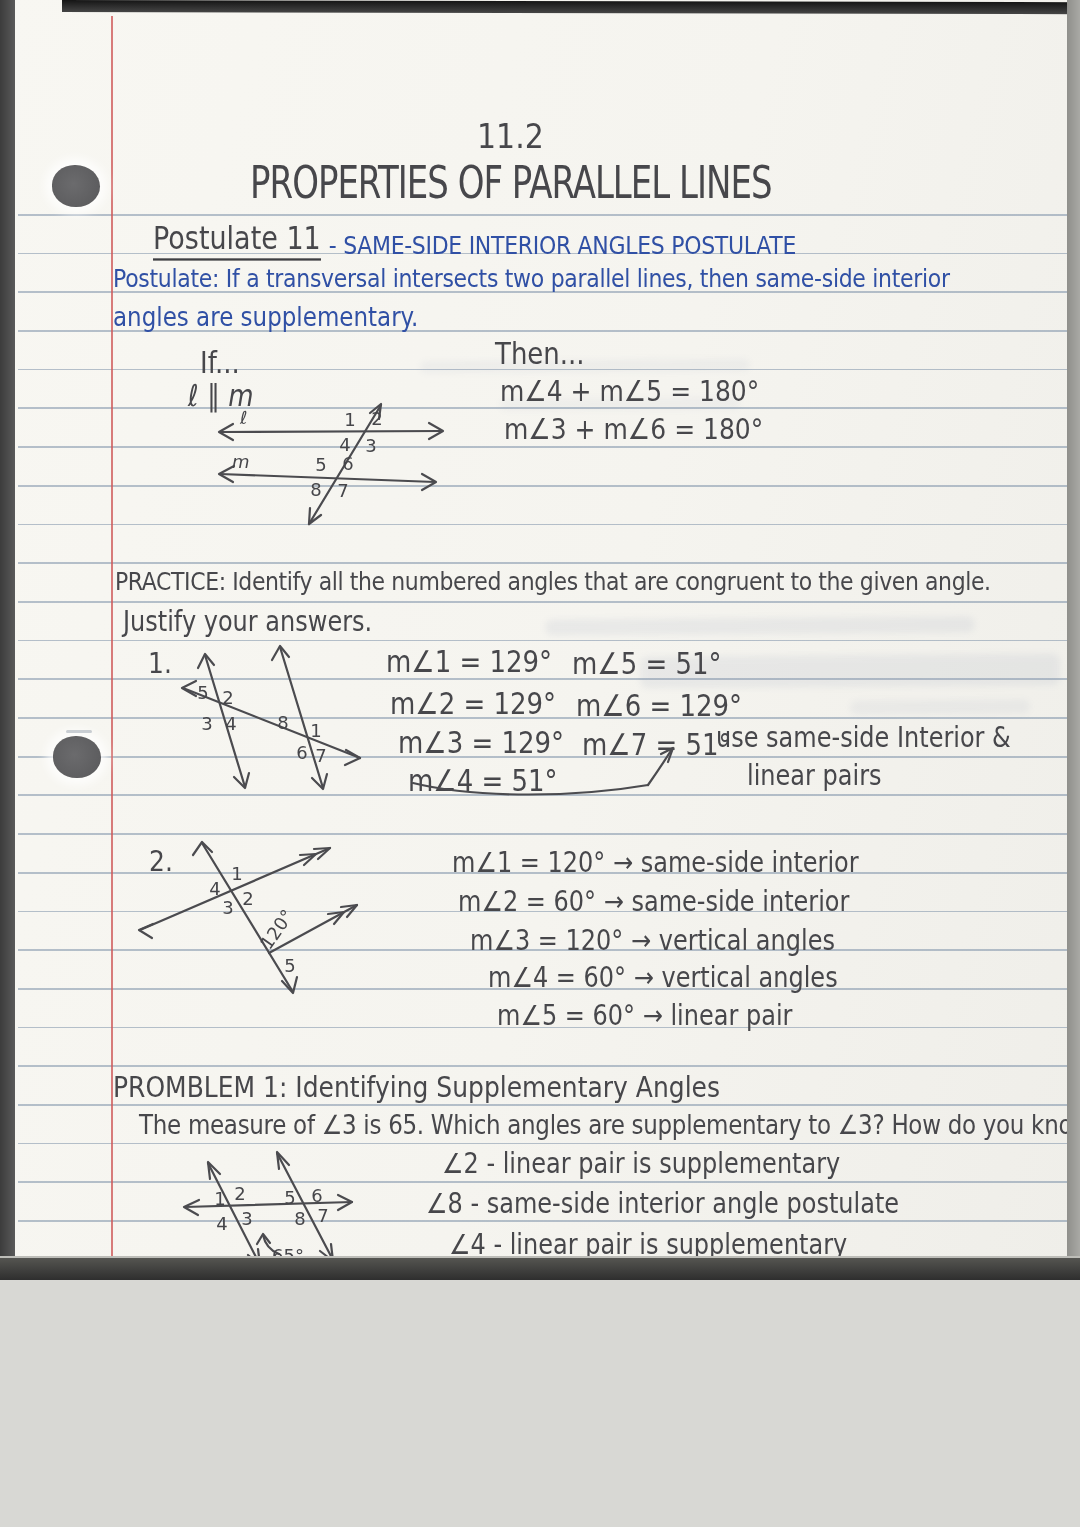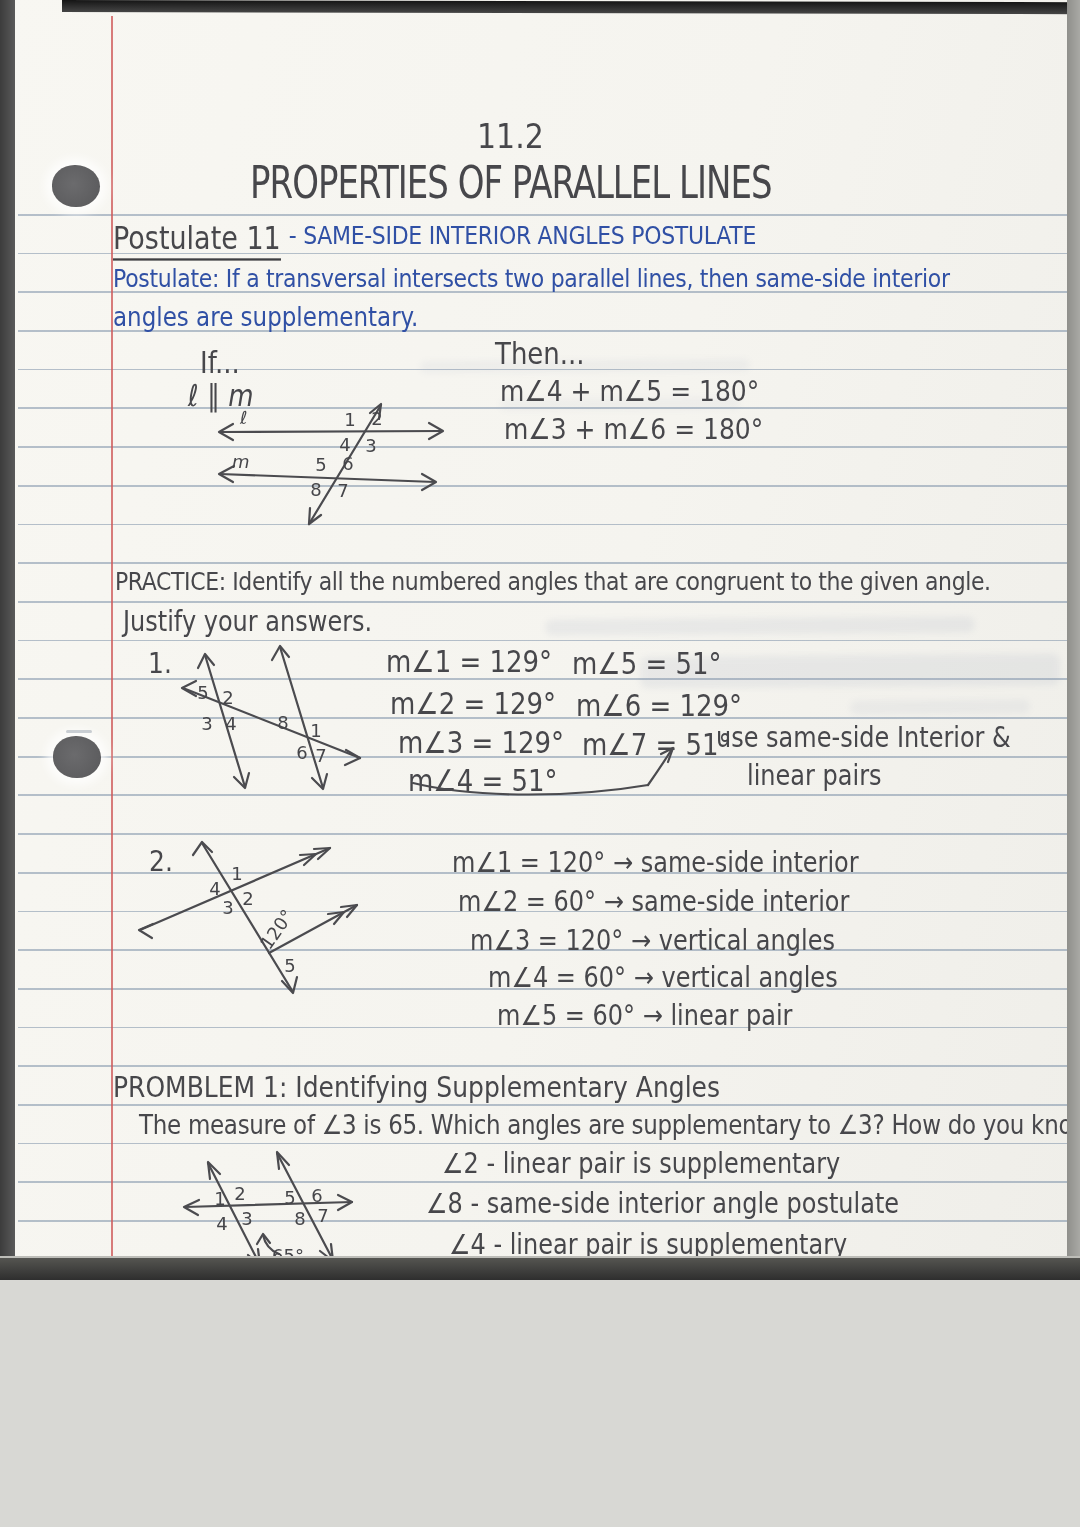--- a/index.html
+++ b/index.html
@@ -14,21 +14,21 @@
       rgba(125,145,168,.55) 0px, rgba(125,145,168,.55) 1.7px,
       transparent 1.7px, transparent 38.7px);
     pointer-events:none;
   }
   .margin-line{position:absolute;left:111px;top:16px;height:1488px;width:2px;background:rgba(206,88,88,.78);}
   .hw{position:absolute;white-space:nowrap;transform-origin:top left;}
   .pencil{color:#47474b;}
   .blue{color:#3050a5;}
   .tall{transform:scaleY(1.15);}
   .caps{letter-spacing:-.3px;}
-  .heading-row{display:flex;align-items:flex-start;gap:8px;}
+  .heading-row{display:flex;align-items:flex-end;gap:8px;padding-left:40px;}
   .underlined{border-bottom:2.5px solid #3f3f42;padding-bottom:2px;}
   svg.diag{position:absolute;overflow:visible;}
   svg.diag path, svg.diag line{stroke:#4b4b4f;stroke-width:2.2;fill:none;stroke-linecap:round;stroke-linejoin:round;}
   svg.diag text{font-family:"DejaVu Sans",sans-serif;font-size:18px;fill:#46464a;}
   .ghost{position:absolute;background:#7d89a7;filter:blur(3px);border-radius:8px;transform:rotate(-.4deg);}
   .hole{position:absolute;width:48px;height:42px;background:radial-gradient(circle at 45% 45%,#6b6b6d,#58585a);
         border-radius:48% 52% 50% 50%;box-shadow:0 0 10px 7px rgba(255,255,255,.75);}
   .edge-top{position:absolute;left:62px;right:0;top:0;height:12px;background:linear-gradient(to bottom,#151515,#454545);transform:rotate(.12deg);transform-origin:left;}
   .edge-left{position:absolute;left:0;top:0;width:15px;height:100%;background:linear-gradient(to right,#3c3c3c,#5a5a5a);}
   .edge-right{position:absolute;right:0;top:0;width:13px;height:100%;background:linear-gradient(to left,#a9a9a5,#8f8f8b);}

